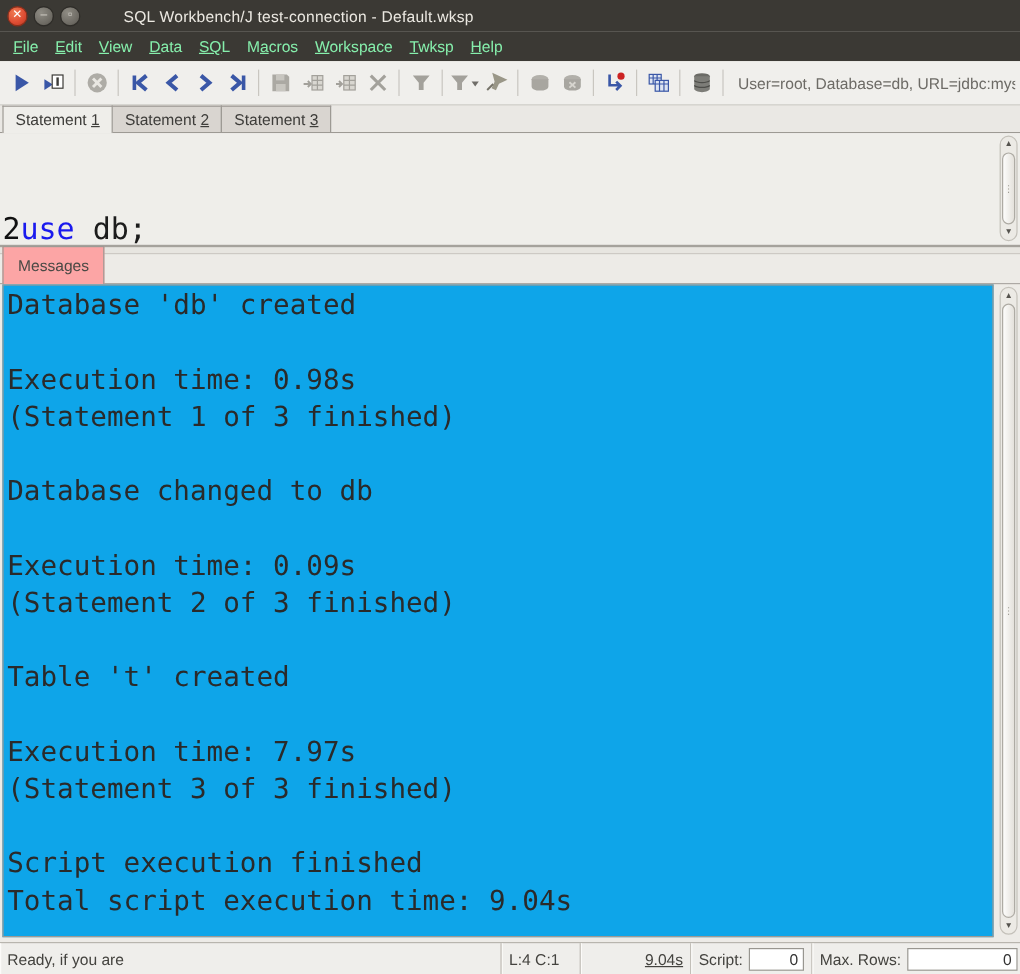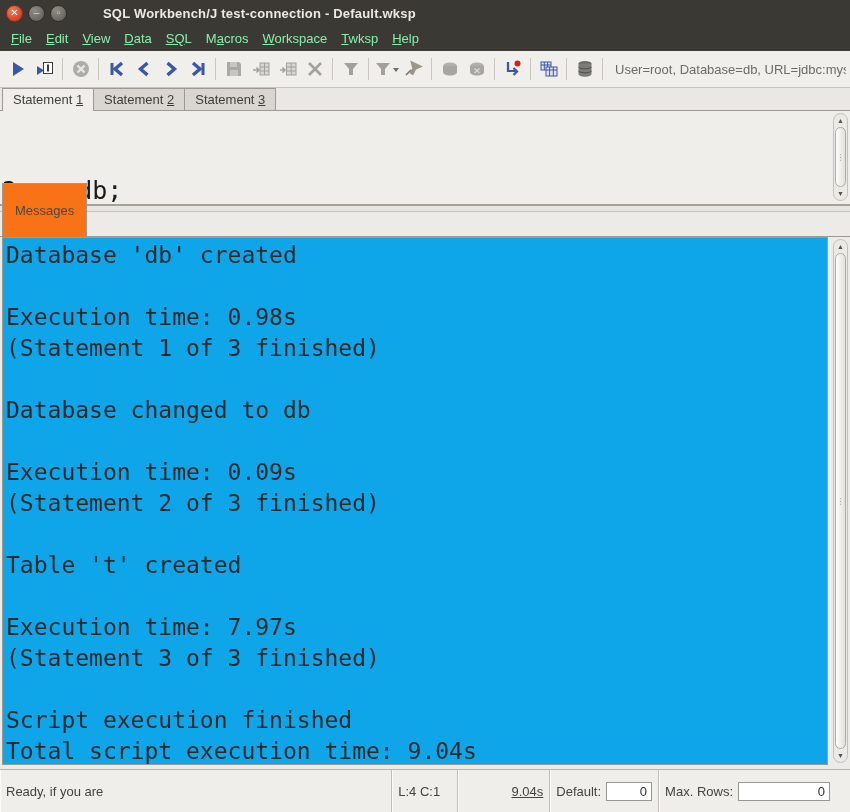--- a/index.html
+++ b/index.html
@@ -7,21 +7,21 @@
   body { font-family:"Liberation Sans", sans-serif; font-size:13px; background:#efeeea; overflow:hidden; }
   .window { width:850px; height:812px; display:flex; flex-direction:column; background:#efeeea; }
 
   
   .titlebar { height:26px; background:#3b3934; display:flex; align-items:center; flex:0 0 auto; }
   .winbtns { display:flex; gap:5px; padding-left:6px; align-items:center; }
   .wbtn { width:17px; height:17px; border-radius:50%; display:flex; align-items:center; justify-content:center;
           font-size:10px; line-height:1; cursor:default; }
   .wbtn.close { background:radial-gradient(circle at 35% 30%, #f07b52, #dd4b32 60%, #b03a22); border:1px solid #8c2f1b; color:#fff; }
   .wbtn.minmax { background:radial-gradient(circle at 35% 30%, #8f8c84, #6e6b64 65%, #55524b); border:1px solid #2e2c28; color:#d8d5cd; }
-  .title-text { color:#ece9e2; font-weight:bold; margin-left:36px; letter-spacing:.2px;text-align:center; }
+  .title-text { color:#ece9e2; font-weight:normal; margin-left:36px; letter-spacing:.2px;text-align:center; }
 
   
   .menubar { height:25px; background:#3b3934; display:flex; align-items:center; padding-left:4px; flex:0 0 auto; }
   .menu-item { color:#86efac; padding:4px 7px; cursor:default; }
   .menu-item .u { text-decoration:underline; }
 
   
   .toolbar { height:37px; background:#f0efec; border-bottom:1px solid #c6c3bd; display:flex; align-items:center;
              padding:0 4px; flex:0 0 auto; white-space:nowrap; overflow:hidden; }
   .tbtn { width:27px; height:26px; display:inline-flex; align-items:center; justify-content:center; flex:0 0 auto; }
@@ -54,39 +54,39 @@
   .sthumb { flex:1 1 auto; margin:0 1px; background:linear-gradient(to right,#fdfdfc,#e4e1db);
             border:1px solid #aeaba4; border-radius:7px; display:flex; align-items:center; justify-content:center; }
   .grip { color:#9a978f; font-size:8px; line-height:3px; letter-spacing:0; }
 
   
   .splitter { height:6px; background:#e7e5e0; border-bottom:1px solid #c6c3bd; flex:0 0 auto; }
 
   
   .msg-tabrow { height:25px; background:#edebe7; display:flex; align-items:flex-end; padding-left:2px;
                 border-bottom:1px solid #9d9a94; flex:0 0 auto; }
-  .msg-tab { padding:19px 12px; border:1px solid #9d9a94; border-bottom:none; background:#f97316; color:#4a4945; position:relative; top:1px;margin-top:36px; }
+  .msg-tab { padding:8px 12px; border:1px solid #9d9a94; border-bottom:none; background:#fca5a5; color:#4a4945; position:relative; top:1px;margin-top:36px; }
 
   
   .messages { flex:1 1 auto; position:relative; background:#edebe7; }
   .msg-area { position:absolute; left:2px; top:0; right:22px; bottom:4px; background:#0ea5e9;
               border:1px solid #9d9a94; overflow:hidden; }
   .msg-text { font-family:"DejaVu Sans Mono", monospace; font-size:23px; line-height:31px; color:#2a2a2a;
               white-space:pre; padding:2px 0 0 3px; }
   .messages .vscroll { top:2px; bottom:6px; }
 
   
-  .statusbar { height:43px; background:#efeeeb; border-top:1px solid #b8b5ae; display:flex; align-items:stretch;
+  .statusbar { height:27px; background:#efeeeb; border-top:1px solid #b8b5ae; display:flex; align-items:stretch;
                flex:0 0 auto; color:#44433f; }
   .seg { display:flex; align-items:center; padding:0 6px; border-right:1px solid #c2bfb8; box-shadow:inset 1px 0 0 #fcfbf9; }
   .seg.ready { flex:1 1 auto; }
   .seg.pos { width:66px; flex:0 0 auto; }
   .seg.time { width:92px; flex:0 0 auto; justify-content:flex-end;text-decoration:underline; }
   .seg.timeout { flex:0 0 auto; }
-  .seg.maxrows { flex:0 0 auto; border-right:none; padding-right:20px;justify-content:space-between; }
+  .seg.maxrows { flex:0 0 auto; border-right:none; padding-right:2px;justify-content:space-between; }
   .sb-input { font-family:"Liberation Sans", sans-serif; font-size:13px; text-align:right; color:#333;
               border:1px solid #989690; background:#fff; height:19px; padding:0 4px; margin-left:5px; }
   .sb-input.small { width:46px; }
   .sb-input.wide { width:92px; }
 </style>
 </head>
 <body>
 
 <div class="window">
 
@@ -309,21 +309,21 @@
     <div class="seg ready">
         <span>Ready, if you are</span>
       </div>
     <div class="seg pos">
         <span>L:4 C:1</span>
       </div>
     <div class="seg time">
         <span>9.04s</span>
       </div>
     <div class="seg timeout">
-      <span>Default:</span>
+      <span>Script:</span>
       <input class="sb-input small" type="text" value="0" style="">
     </div>
     <div class="seg maxrows">
       <span>Max. Rows:</span>
       <input class="sb-input wide" type="text" value="0" style="">
     </div>
   </div>
 
 </div>
 

